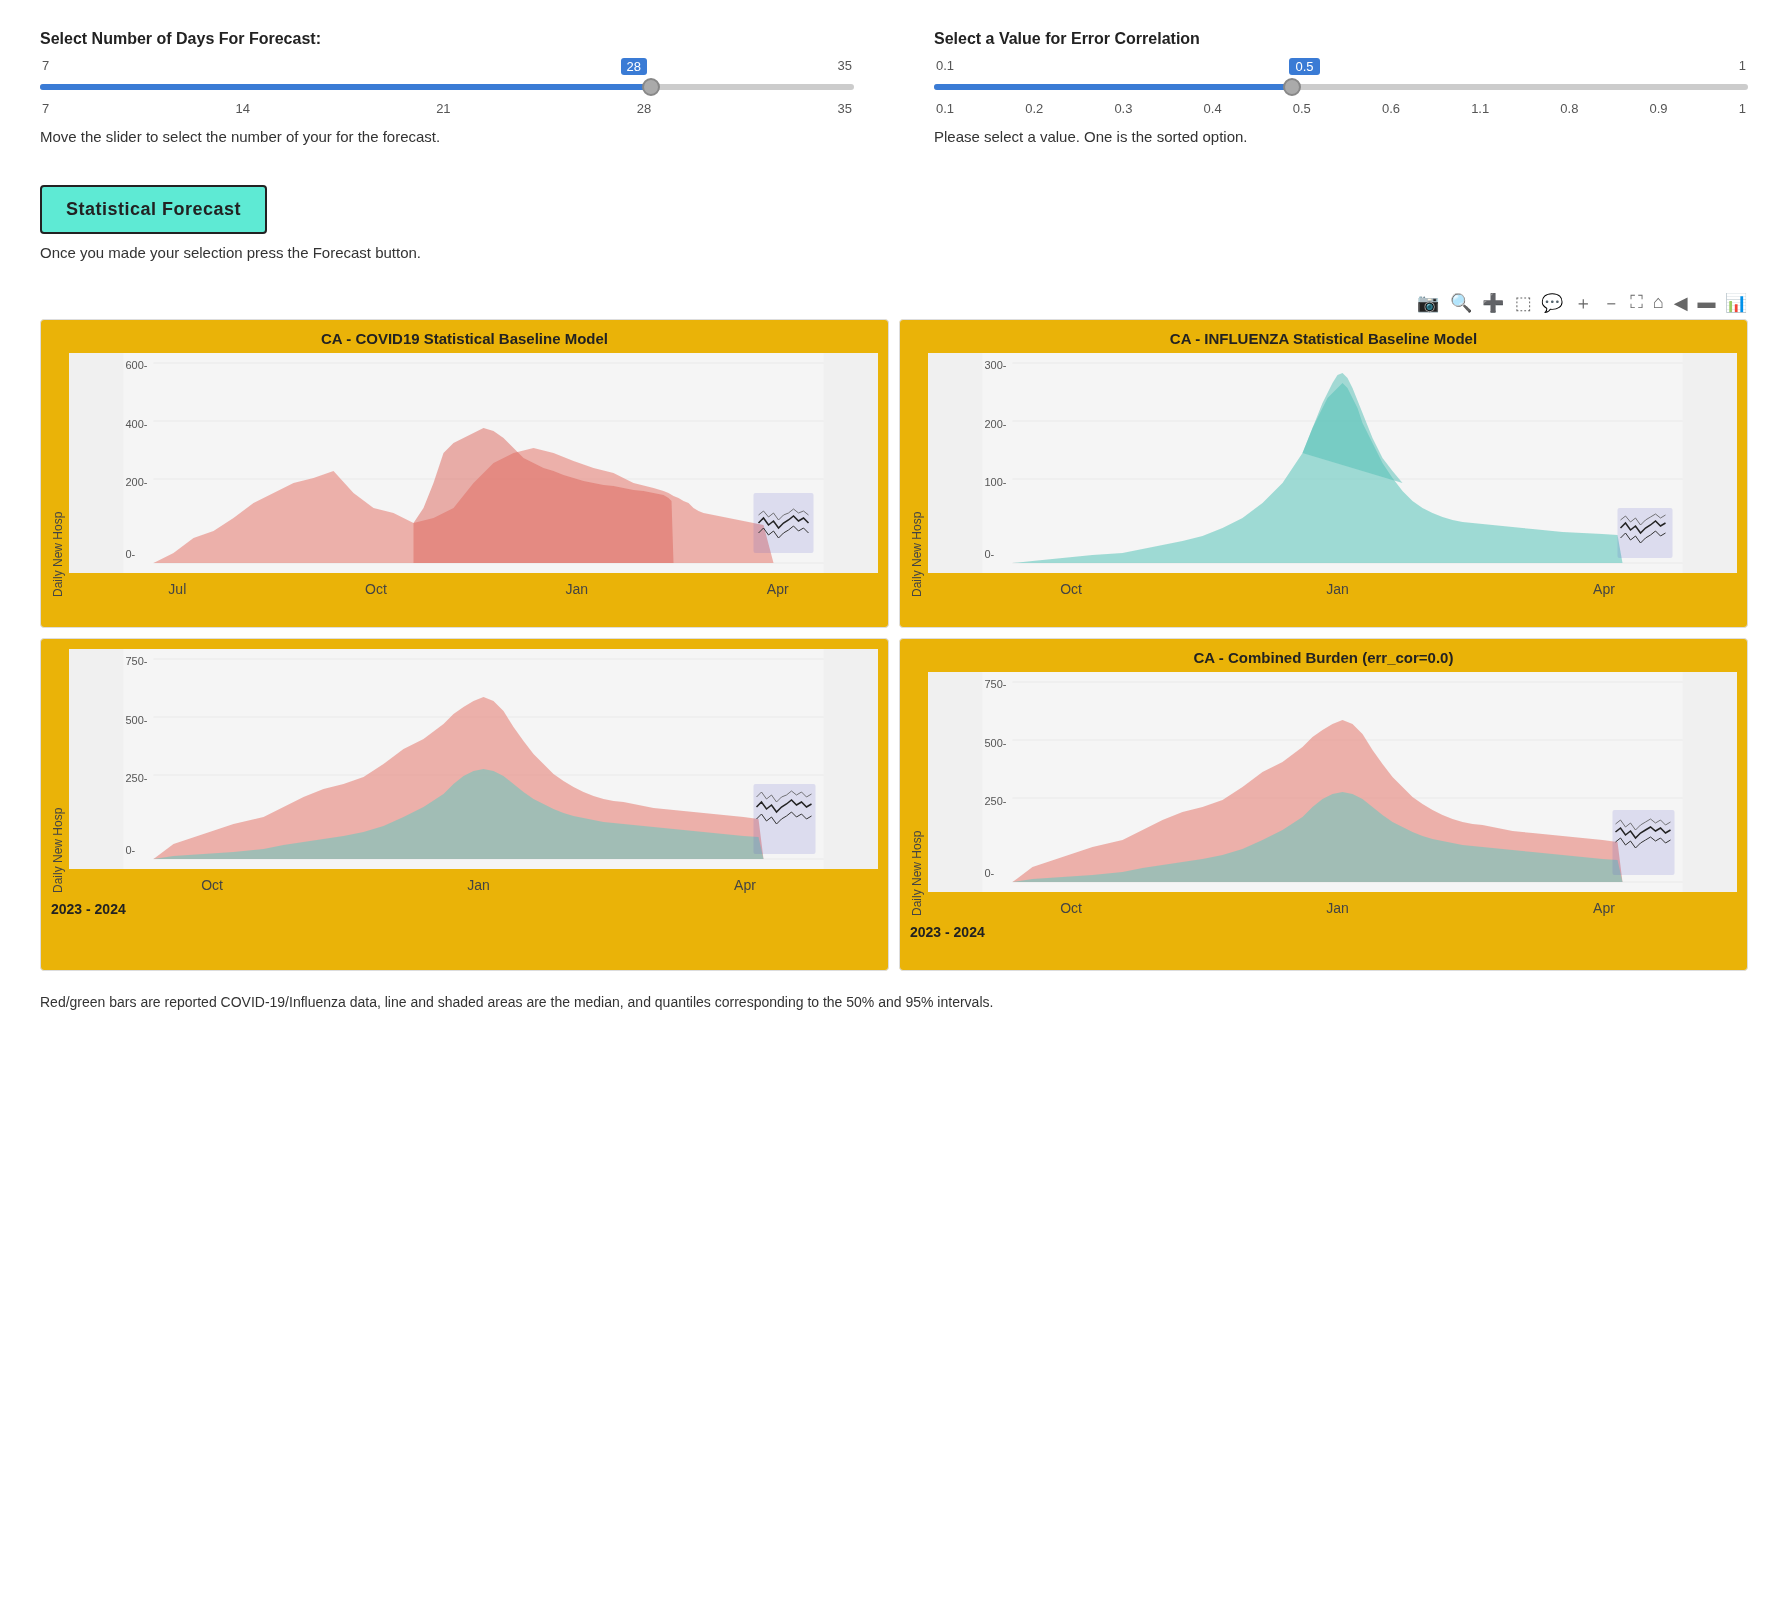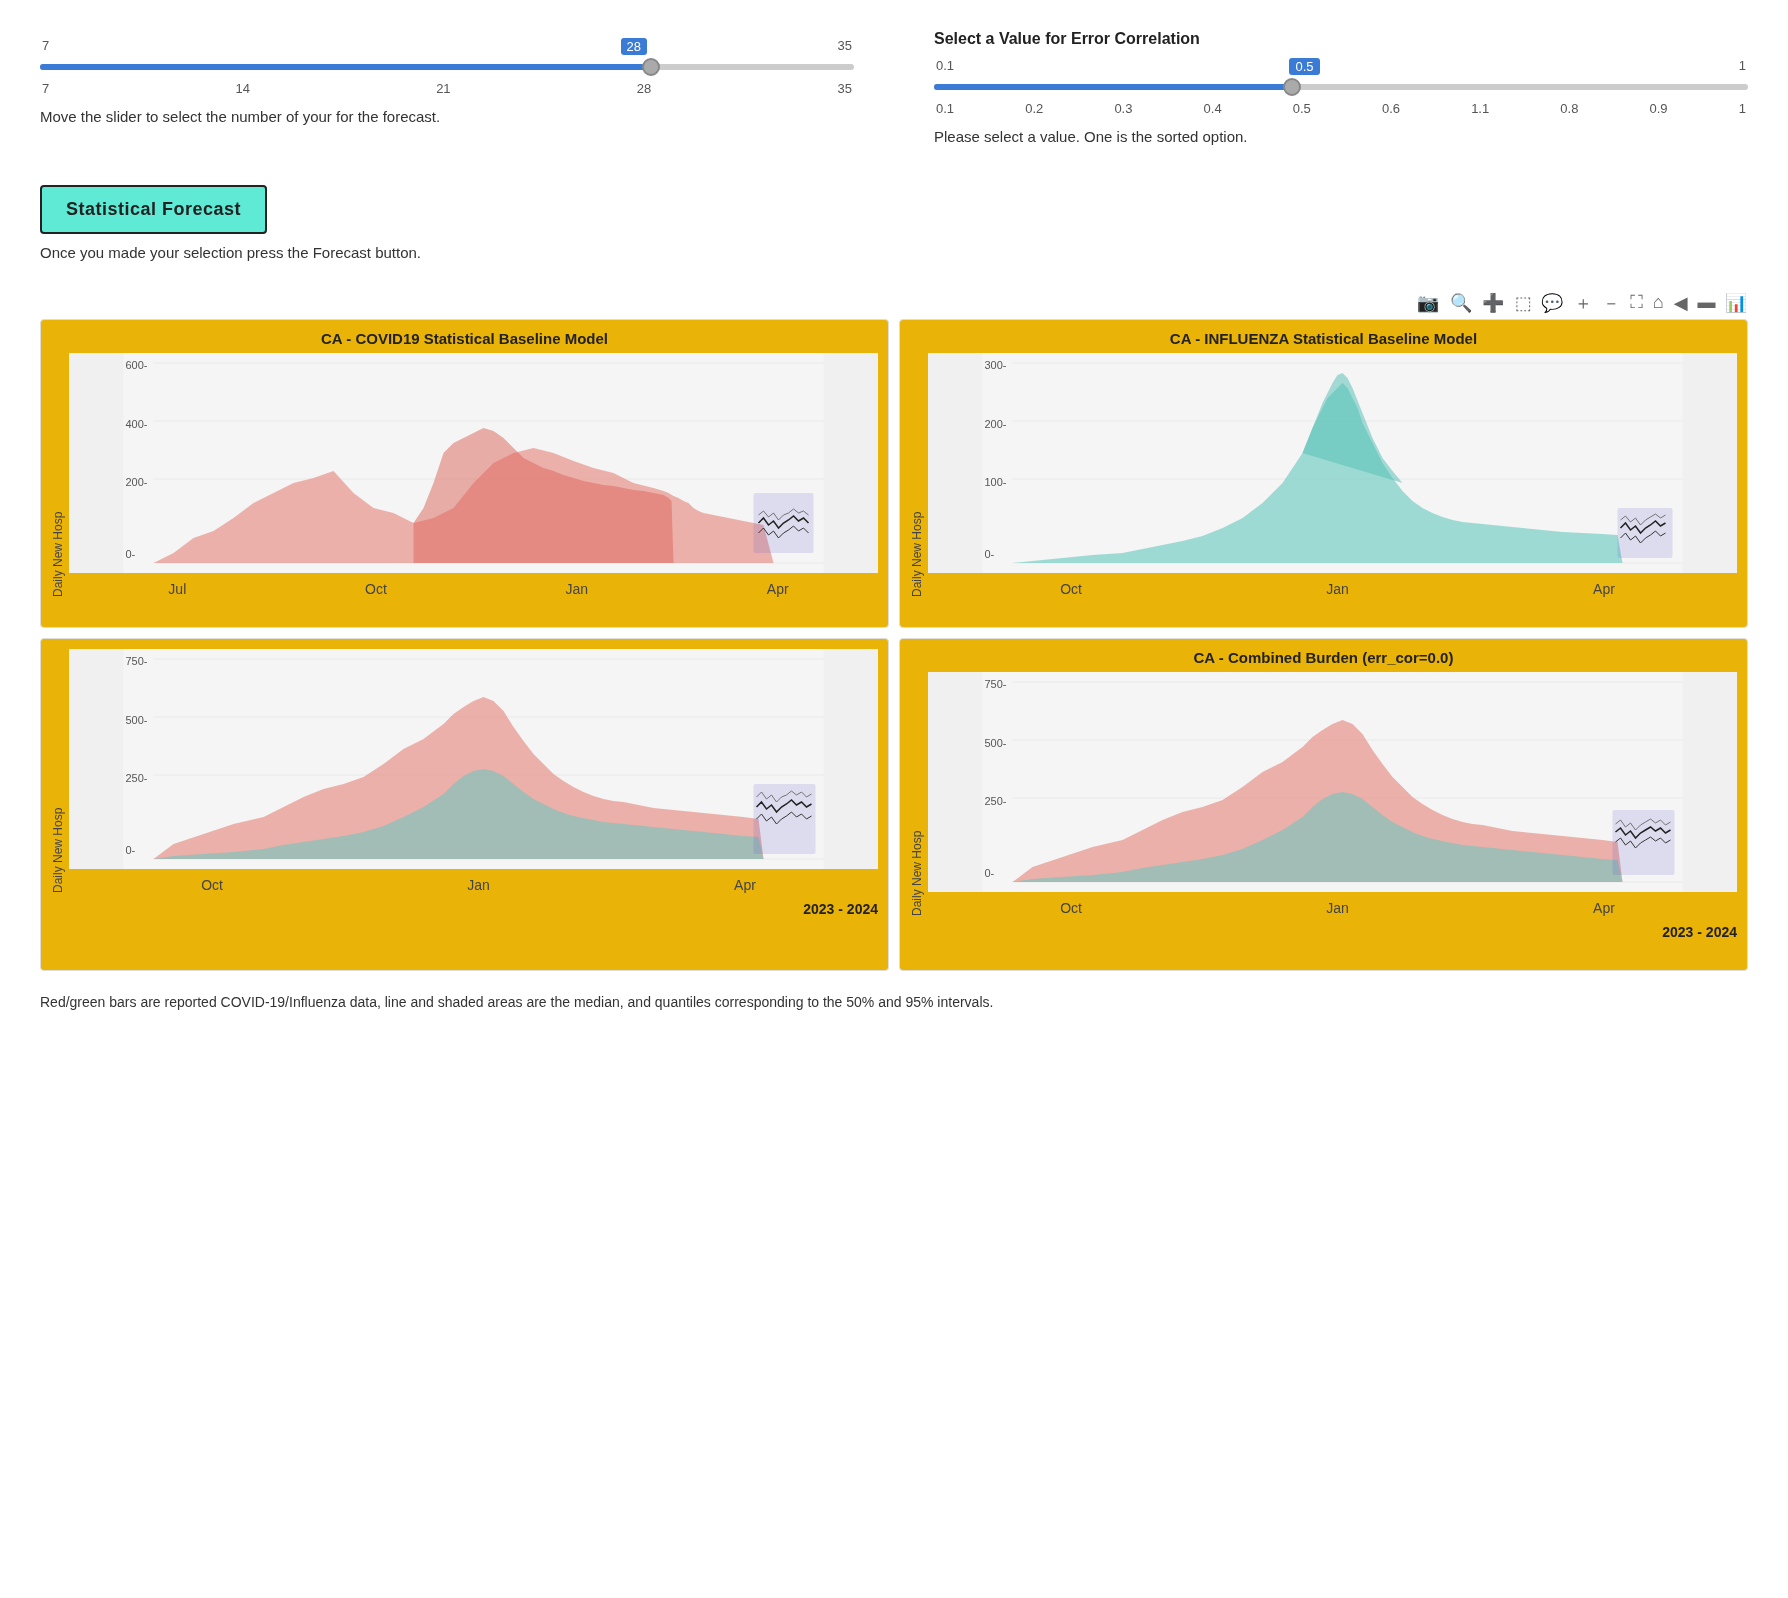--- a/index.html
+++ b/index.html
@@ -146,21 +146,21 @@
     .chart-x-labels {
       display: flex;
       justify-content: space-around;
       font-size: 14px;
       color: #444;
       margin-top: 4px;
       padding-left: 10px;
     }
 
     .chart-year-label {
-      text-align: right;
+      text-align: left;
       font-size: 14px;
       font-weight: bold;
       margin-top: 8px;
     }
 
     .footer-note {
       margin-top: 20px;
       font-size: 14px;
       color: #333;
       line-height: 1.6;
@@ -192,20 +192,21 @@
   </style>
 </head>
 <body>
 
 
 
 
 <div class="top-controls">
 
   <div class="control-group">
+    <div class="control-label">Select Number of Days For Forecast:</div>
     <div class="range-wrapper">
       <div class="slider-ticks-top">
         <span>7</span>
         <span></span>
         <span></span>
         <span class="slider-active-value">28</span>
         <span>35</span>
       </div>
       <div style="position:relative; height:20px; display:flex; align-items:center;">
         <div style="position:absolute;left:0;right:0;height:6px;background:#ccc;border-radius:3px;"></div>

